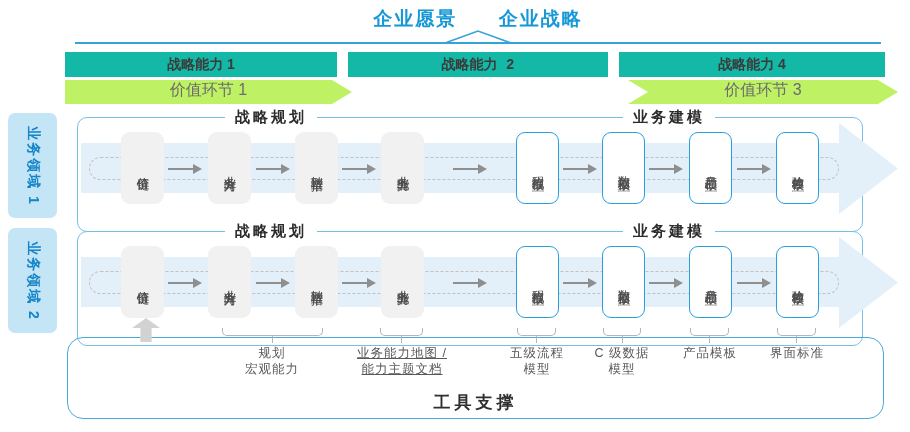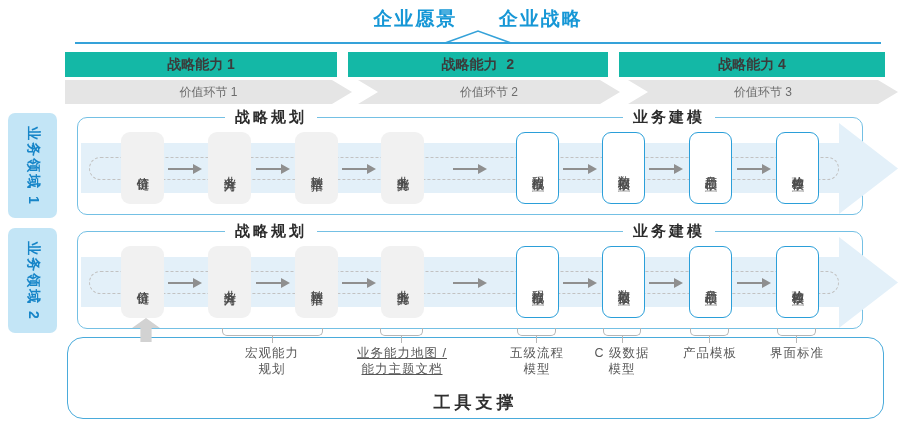--- a/index.html
+++ b/index.html
@@ -15,37 +15,37 @@
 
   
   .cap-bar { position:absolute; top:52px; height:25px; background:#14b8a6;
              display:flex; align-items:center; justify-content:center;
              font-size:14px; font-weight:600; color:#3b3b3b; }
   .cap1 { left:65px;  width:272px; }
   .cap2 { left:348px; width:260px;font-family:Liberation Mono, monospace; }
   .cap3 { left:619px; width:266px; }
 
   
-  .chev { position:absolute; top:80px; height:24px; background:#e5e5e5;
-          display:flex; align-items:center; justify-content:center;
-          font-size:12px; color:#6c6c6c; }
+  .chev { position:absolute; top:80px; height:24px; background:#bef264;
+          display:flex; justify-content:center;
+          font-size:16px; color:#6c6c6c; }
   .chev-first { clip-path:polygon(0 0, calc(100% - 20px) 0, 100% 50%, calc(100% - 20px) 100%, 0 100%); }
   .chev-mid   { clip-path:polygon(0 0, calc(100% - 20px) 0, 100% 50%, calc(100% - 20px) 100%, 0 100%, 20px 50%); }
   .vl1 { left:65px;  width:287px; }
   .vl2 { left:358px; width:262px; }
   .vl3 { left:628px; width:270px; }
 
   
   .domain { position:absolute; left:8px; width:49px; height:105px; background:#c3e5f6; border-radius:7px; }
   .domain span { position:absolute; left:50%; top:50%; transform:translate(-50%,-50%) rotate(90deg);
                  white-space:nowrap; font-size:14px; font-weight:bold; color:#1685c8; letter-spacing:2px; }
   .dom1 { top:113px; } .dom2 { top:228px; }
 
   
-  .panel { position:absolute; left:77px; width:786px; height:98px;
+  .panel { position:absolute; left:77px; width:786px; height:115px;
            border:1.5px solid #74c0e4; border-radius:10px; background:#fff; }
   .p1 { top:117px; } .p2 { top:231px; }
   .panel-title { position:absolute; top:-10px; transform:translateX(-50%); background:#fff;
                  padding:0 10px; font-size:15px; font-weight:bold; color:#2c2c2c; letter-spacing:3px; z-index:5; }
   .pt-plan  { left:193px; } .pt-model { left:591px; }
 
   .band { position:absolute; left:3px; top:25px; width:758px; height:50px; background:#e3f0f9; z-index:1; }
   .band-head { position:absolute; left:761px; top:5px; width:59px; height:91px; background:#e3f0f9;
                clip-path:polygon(0 0, 100% 50%, 0 100%); z-index:1; }
   .dash-band { position:absolute; left:11px; top:39px; width:750px; height:23px;
@@ -113,23 +113,20 @@
   <div class="cap-bar cap2">
       <span>战略能力 2</span>
     </div>
   <div class="cap-bar cap3">
       <span>战略能力 4</span>
     </div>
 
   <div class="chev chev-first vl1">
       <span>价值环节 1</span>
     </div>
-  <div class="chev chev-mid vl2">
-      <span>价值环节 2</span>
-    </div>
   <div class="chev chev-mid vl3">
       <span>价值环节 3</span>
     </div>
 
   <div class="domain dom1">
       <span>业务领域 1</span>
     </div>
   <div class="domain dom2">
       <span>业务领域 2</span>
     </div>
@@ -213,22 +210,22 @@
   </div>
 
   <div class="tool-box"></div>
   <div class="tool-label">工具支撑</div>
 
   <div class="up-arrow"></div>
 
   <div class="brace br0"></div>
     <div class="stem st0"></div>
   <div class="ann an0">
+    <div>规划</div>
     <div>宏观能力</div>
-    <div>规划</div>
   </div>
 
   <div class="brace br1"></div>
     <div class="stem st1"></div>
   <div class="ann an1">
     <div>业务能力地图 /</div>
     <div>能力主题文档</div>
   </div>
 
   <div class="brace br2"></div>

